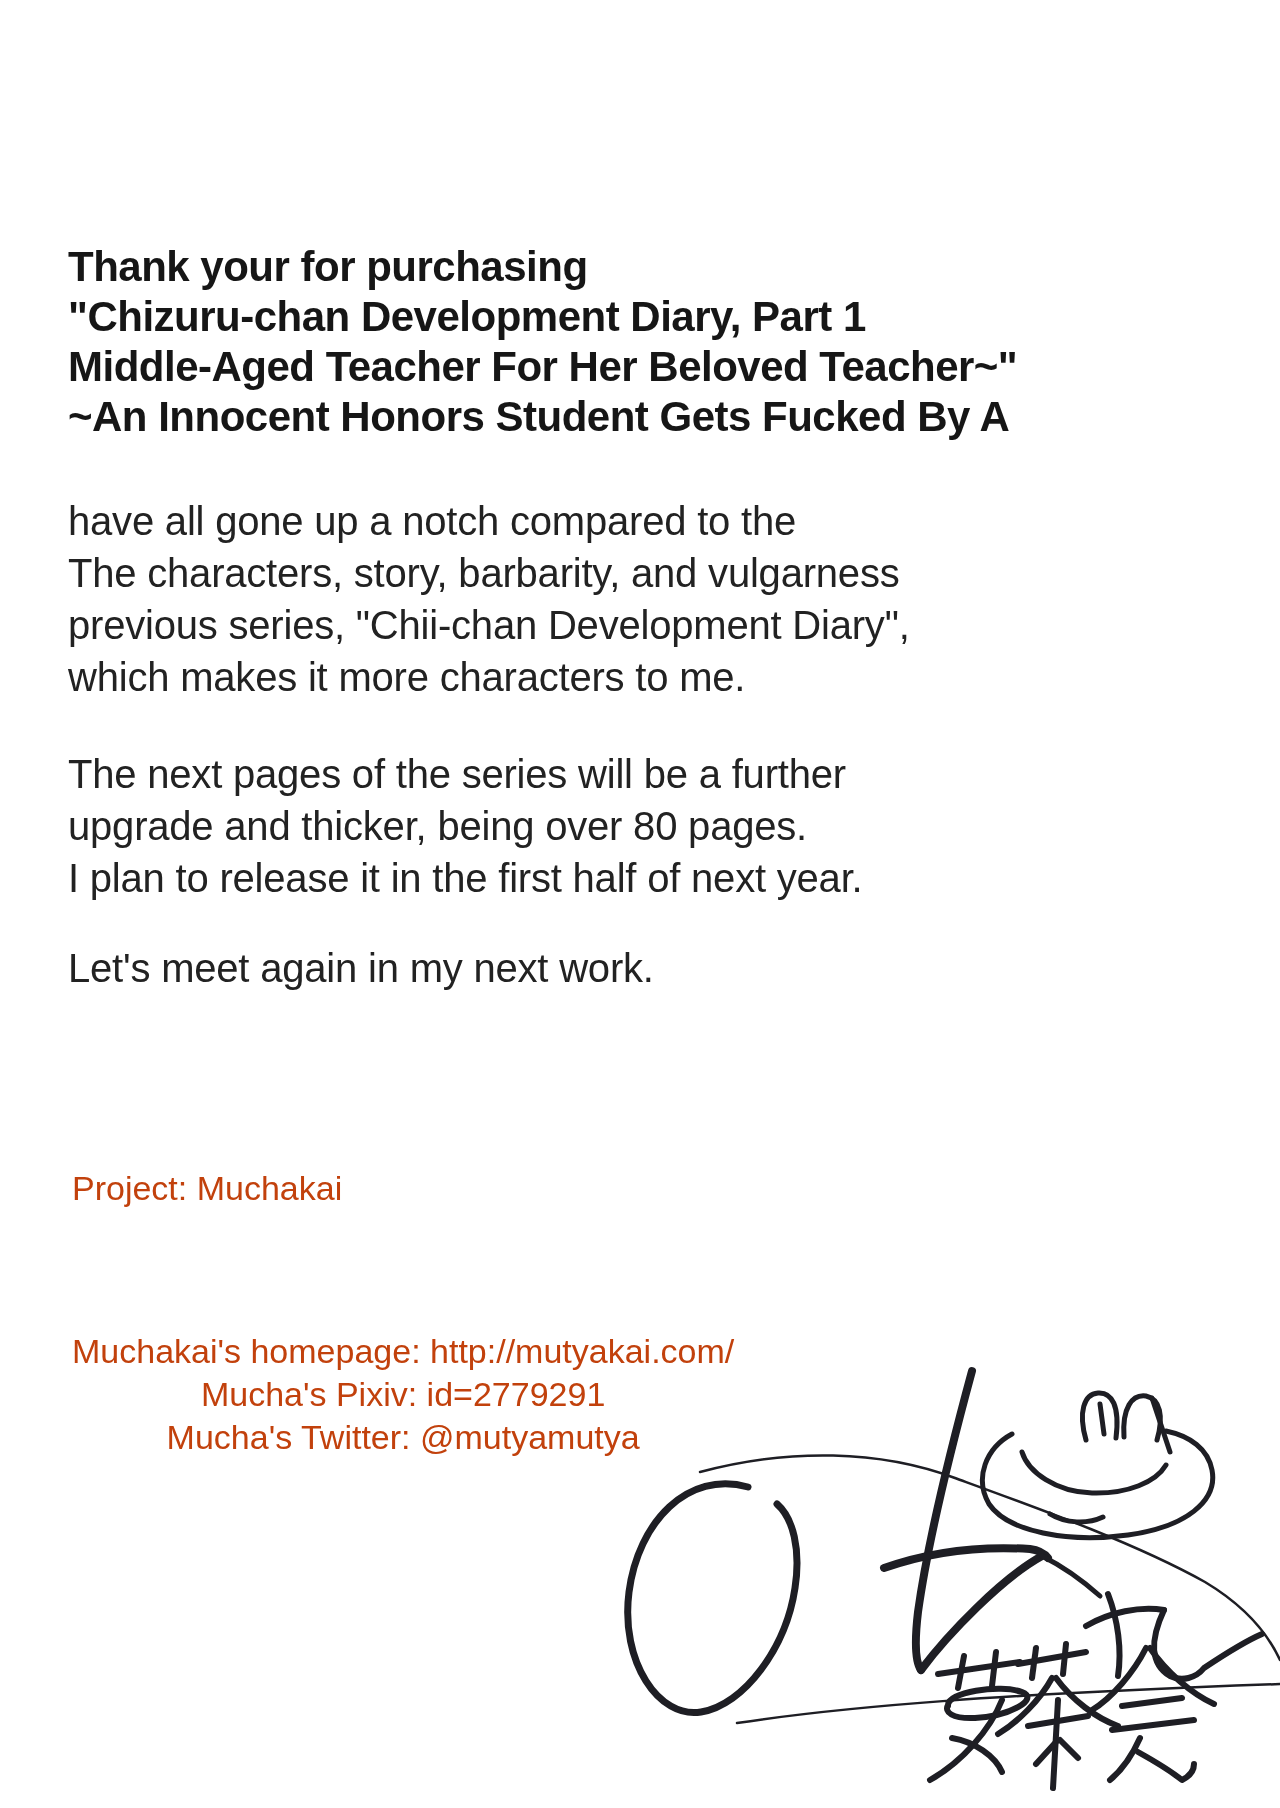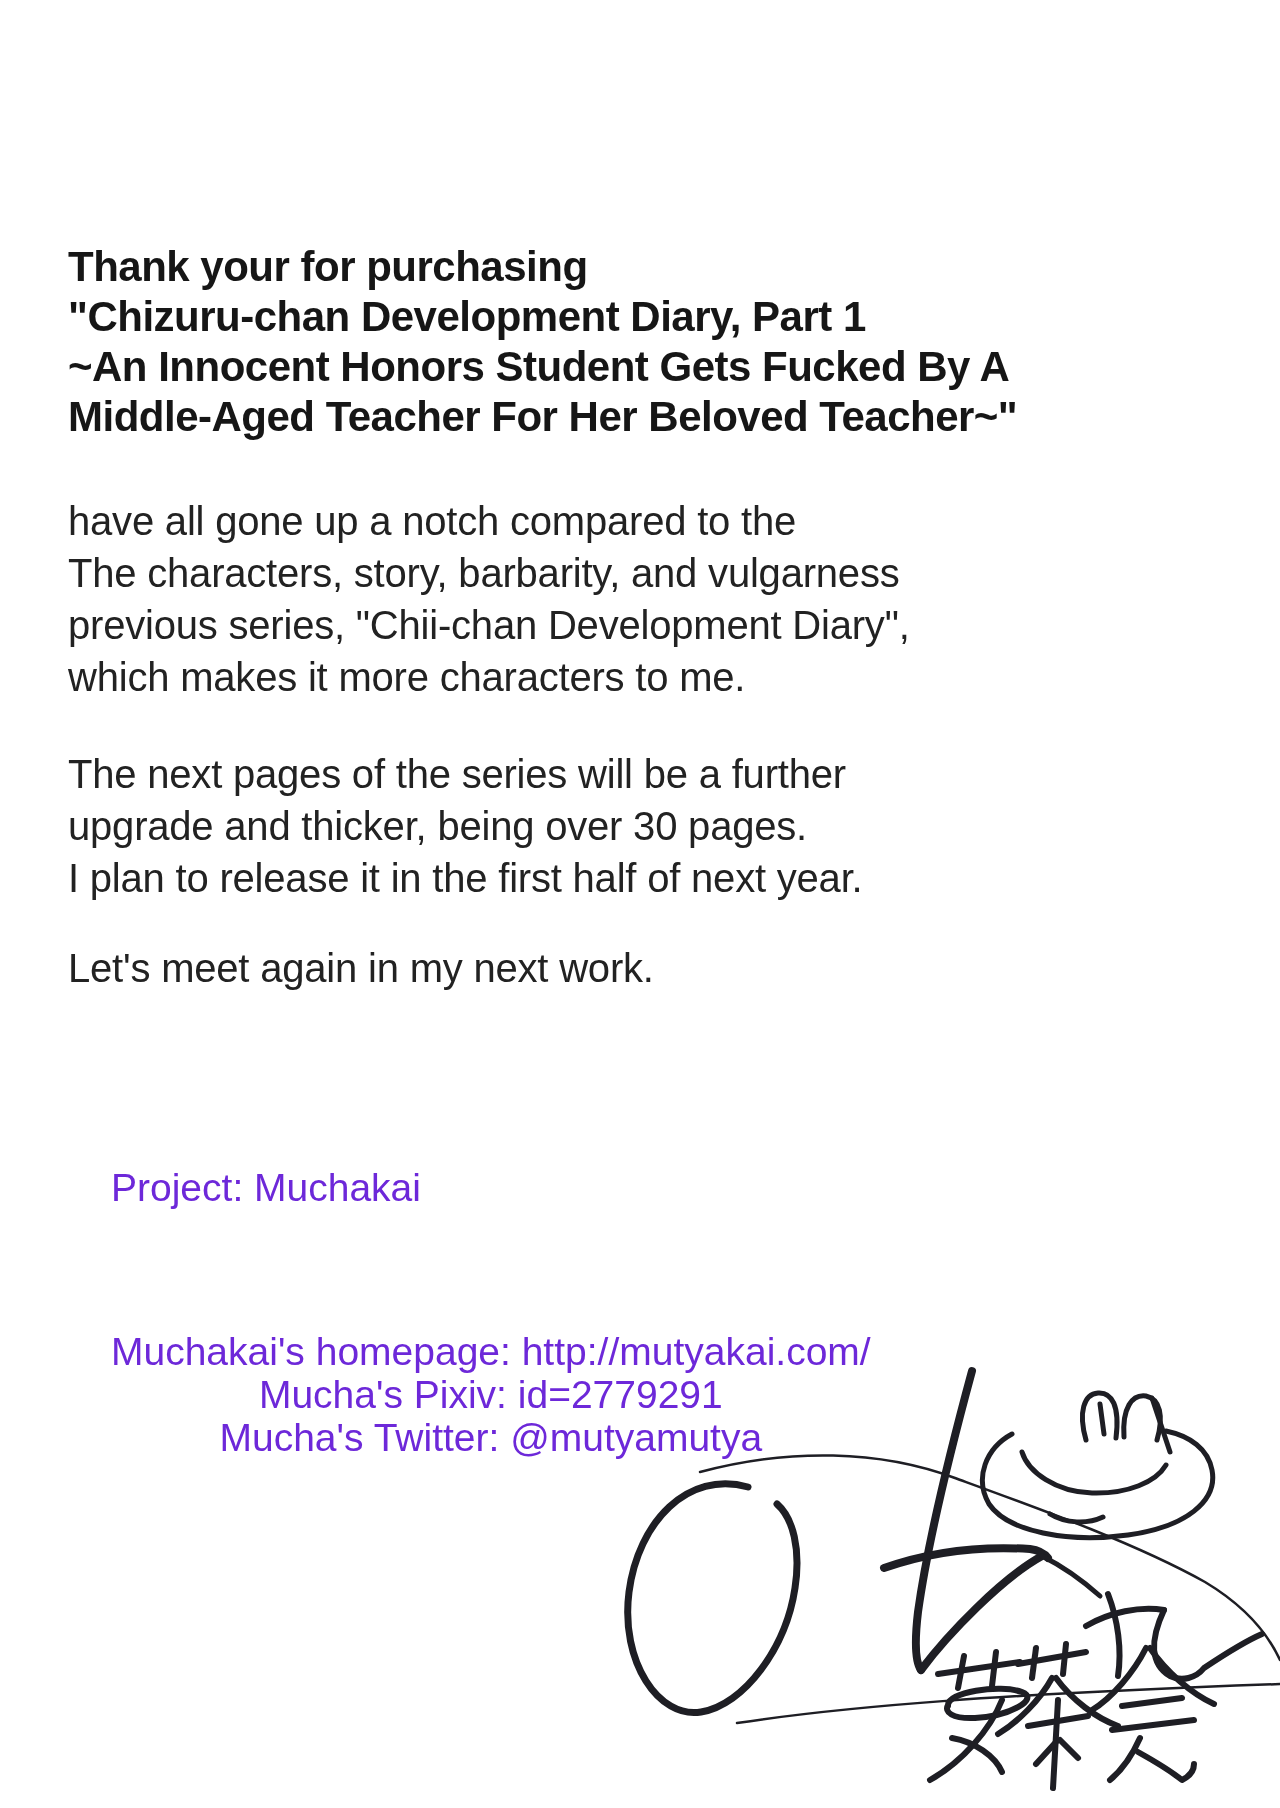--- a/index.html
+++ b/index.html
@@ -19,22 +19,22 @@
   .body-par{
     position:absolute;left:68px;
     font-size:40px;font-weight:400;line-height:52px;
     letter-spacing:-0.2px;white-space:nowrap;color:#222222;
   }
   .p1{top:495px;}
   .p2{top:748px;}
   .p3{top:942px;}
   .small-block{
     position:absolute;left:72px;
-    font-size:39px;font-weight:400;line-height:42px;
-    letter-spacing:0;white-space:nowrap;color:#6d28d9;margin-left:39px;
+    font-size:34px;font-weight:400;line-height:42px;
+    letter-spacing:0;white-space:nowrap;color:#c2410c;
   }
   .credits{top:1167px;}
   .links{top:1330px;line-height:43px;text-align:center;}
   .sig{
     position:absolute;left:0;top:0;width:1280px;height:1808px;
     pointer-events:none;
   }
   .sig path{fill:none;stroke:#1e1e24;stroke-linecap:round;stroke-linejoin:round;}
   .w-thin{stroke-width:2.5px;}
   .w-med{stroke-width:5px;}
@@ -43,34 +43,34 @@
   .w-kanji{stroke-width:6px;}
 </style>
 </head>
 <body>
 
 <div class="page">
 
   <div class="heading">
     <div>Thank your for purchasing</div>
     <div>"Chizuru-chan Development Diary, Part 1</div>
+    <div>Middle-Aged Teacher For Her Beloved Teacher~"</div>
     <div>~An Innocent Honors Student Gets Fucked By A</div>
-    <div>Middle-Aged Teacher For Her Beloved Teacher~"</div>
   </div>
 
   <div class="body-par p1">
     <div>have all gone up a notch compared to the</div>
     <div>The characters, story, barbarity, and vulgarness</div>
     <div>previous series, "Chii-chan Development Diary",</div>
     <div>which makes it more characters to me.</div>
   </div>
 
   <div class="body-par p2">
     <div>The next pages of the series will be a further</div>
-    <div>upgrade and thicker, being over 30 pages.</div>
+    <div>upgrade and thicker, being over 80 pages.</div>
     <div>I plan to release it in the first half of next year.</div>
   </div>
 
   <div class="body-par p3">
     <div>Let's meet again in my next work.</div>
   </div>
 
   <div class="small-block credits">
     <div>Project: Muchakai</div>
   </div>

